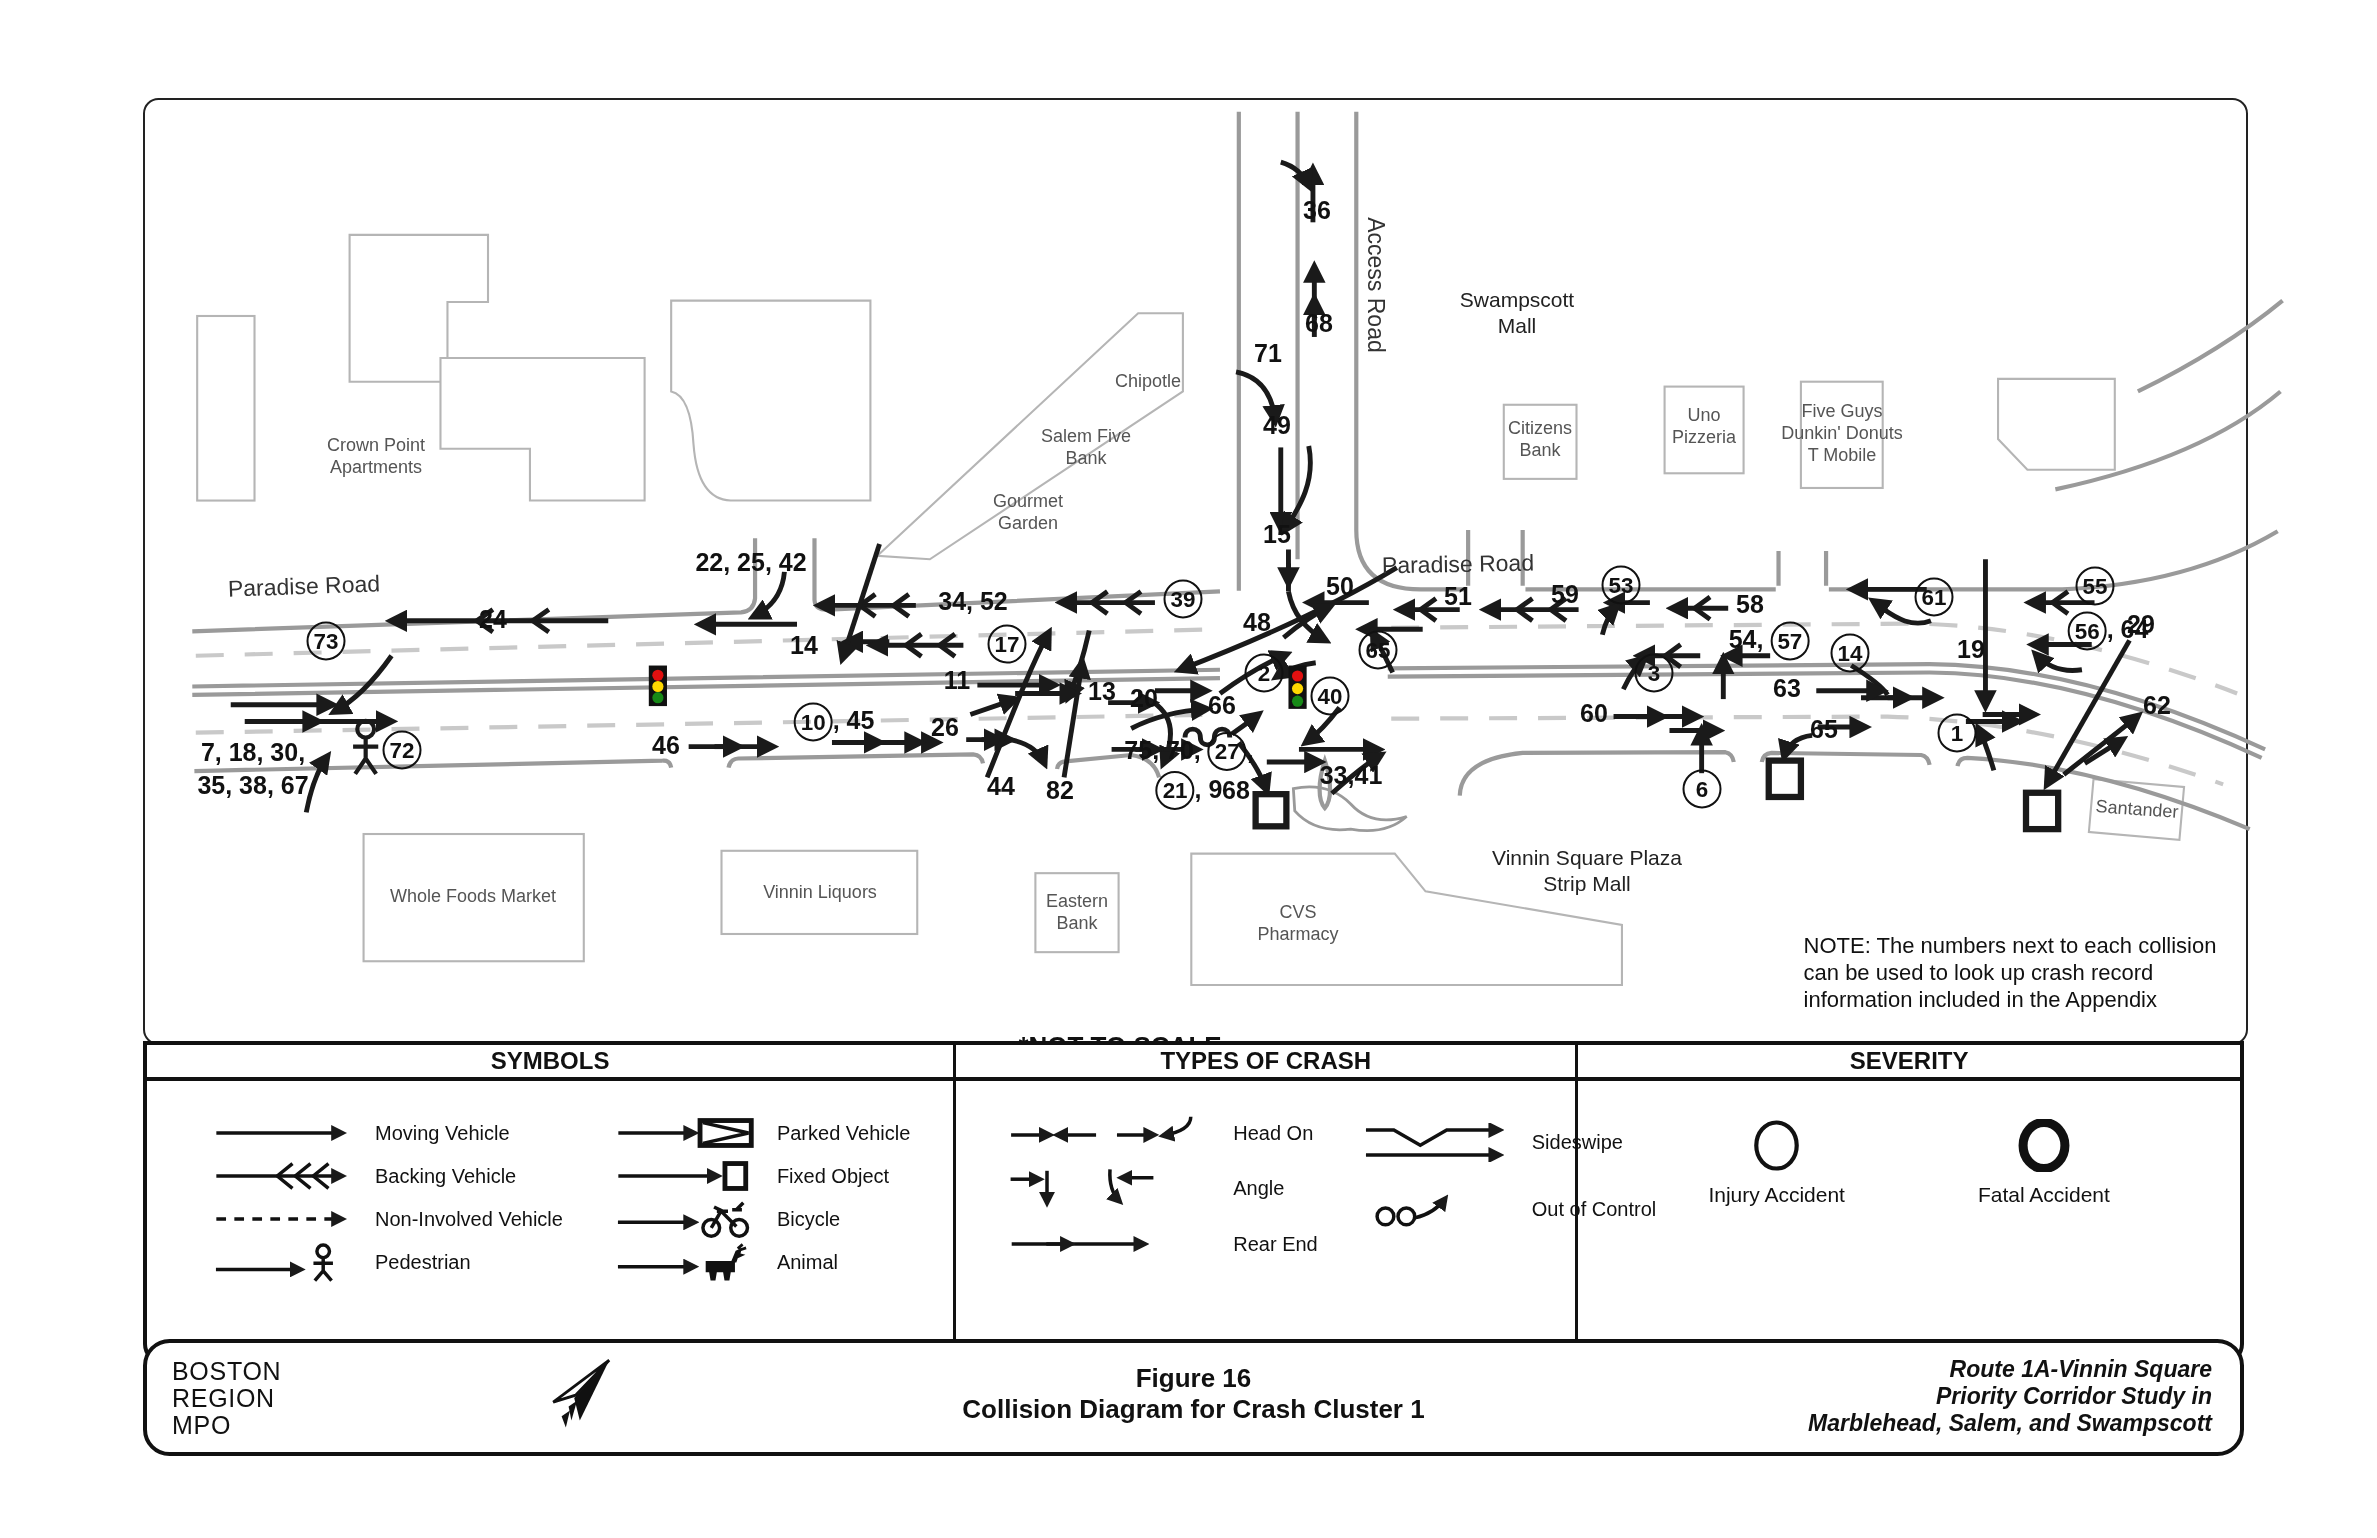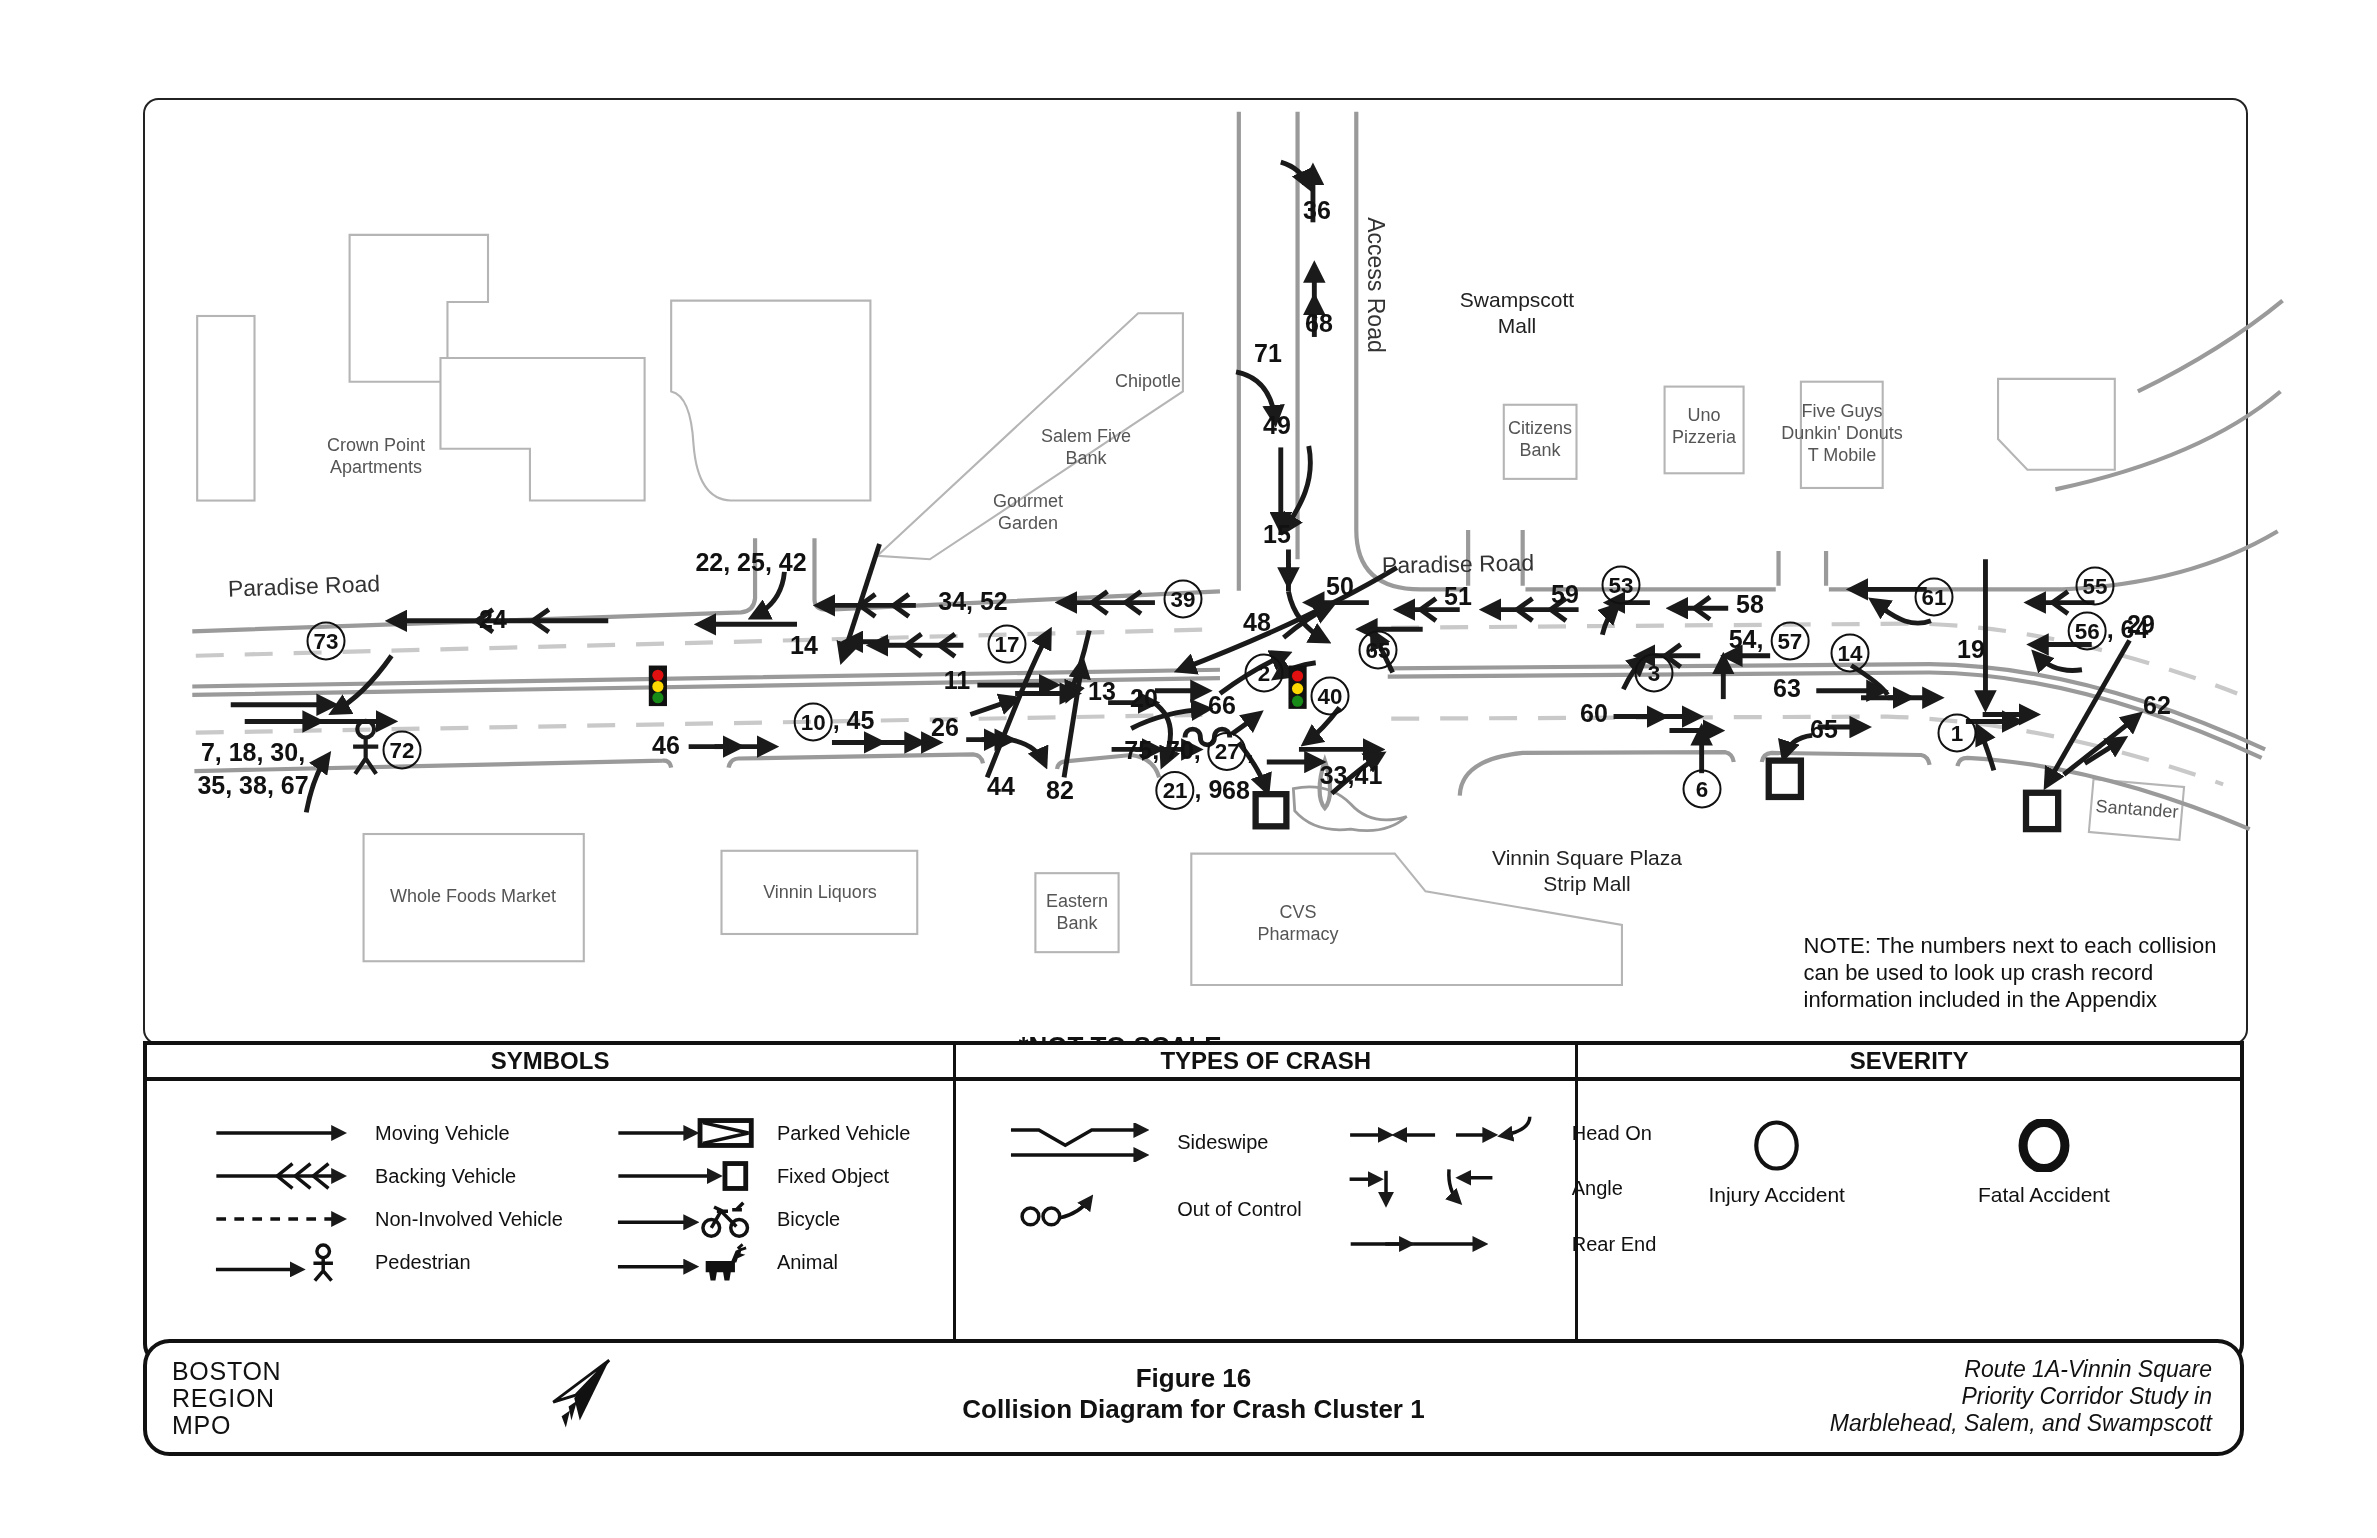--- a/index.html
+++ b/index.html
@@ -22,21 +22,21 @@
   .lcol{display:flex;flex-direction:column;gap:7px;}
   .lrow{display:flex;align-items:center;gap:18px;height:36px;}
   .lrow span{font-size:20px;white-space:nowrap;}
   .sev-wrap{display:flex;justify-content:center;gap:133px;padding-top:38px;}
   .sev-item{display:flex;flex-direction:column;align-items:center;gap:11.2px;}
   .sev-item span{font-size:21px;}
   .footer-panel{position:absolute;left:143px;top:1339px;width:2101px;height:117px;
                 border:4.2px solid #111;border-radius:26.6px;background:#fff;box-sizing:border-box;}
   .org{position:absolute;left:25px;top:15.4px;font-size:25px;line-height:27px;letter-spacing:0.7px;}
   .fig-title{position:absolute;left:0;right:0;top:19.6px;text-align:center;font-weight:bold;font-size:26px;line-height:31px;}
-  .credit{position:absolute;right:28px;top:12.6px;text-align:right;font-style:italic;font-size:23px;line-height:27px;}
+  .credit{position:absolute;right:28px;top:12.6px;text-align:right;font-style:italic;font-size:23px;line-height:27px;font-weight:bold;}
   .north-logo{position:absolute;left:402px;top:12.6px;}
   
   .map-svg{position:absolute;left:0;top:0;}
   .map-label{position:absolute;transform:translate(-50%,-50%);text-align:center;white-space:nowrap;
              font-size:18px;color:#555;line-height:1.22;}
   .map-label.place-lg{font-size:21px;color:#222;}
   .map-label.road{font-size:23px;color:#333;}
   .map-label.note{font-size:22px;color:#111;text-align:left;line-height:27px;}
   .map-label.scale{font-weight:bold;font-size:26px;color:#111;margin-top:32px;}
   .collision{position:absolute;transform:translate(-50%,-50%);font-weight:bold;font-size:25px;
@@ -441,41 +441,20 @@
               </div>
             </div>
           </div>
         </div>
       </div>
 
       <div class="legend-col c2">
         <div class="legend-head">TYPES OF CRASH</div>
         <div class="legend-body">
           <div class="lgrid" style="padding-left:49px;gap:42px;">
-            <div class="lcol" style="gap:31px;padding-top:9.8px;">
-              <div class="lrow">
-                <svg width="154" height="39" viewBox="0 0 220 56">
-                    <g stroke="#111" stroke-width="5" fill="none">
-                      <path d="M8,46 H200" marker-end="url(#ah)"></path>
-                      <path d="M8,10 L48,10 L86,32 L124,10 L200,10" marker-end="url(#ah)"></path>
-                    </g>
-                  </svg>
-                <span>Sideswipe</span>
-              </div>
-              <div class="lrow">
-                <svg width="154" height="39" viewBox="0 0 220 56">
-                    <g stroke="#111" stroke-width="5" fill="none">
-                      <circle cx="36" cy="38" r="12"></circle>
-                      <circle cx="66" cy="38" r="12"></circle>
-                      <path d="M78,40 Q106,34 122,12" marker-end="url(#ah)"></path>
-                    </g>
-                  </svg>
-                <span>Out of Control</span>
-              </div>
-            </div>
             <div class="lcol" style="gap:19.6px;">
               <div class="lrow">
                 <svg width="210" height="39" viewBox="0 0 300 56">
                     <g stroke="#111" stroke-width="5" fill="none">
                       <path d="M8,30 H64" marker-end="url(#ah)"></path>
                       <path d="M130,30 H74" marker-end="url(#ah)"></path>
                       <path d="M160,30 H214" marker-end="url(#ah)"></path>
                       <path d="M266,4 Q266,24 226,31" marker-end="url(#ah)"></path>
                     </g>
                   </svg>
@@ -493,20 +472,41 @@
                 <span>Angle</span>
               </div>
               <div class="lrow">
                 <svg width="210" height="36" viewBox="0 0 300 52">
                     <g stroke="#111" stroke-width="5" fill="none">
                       <path d="M8,26 H200" marker-end="url(#ah)"></path>
                       <path d="M58,26 H94" marker-end="url(#ah)"></path>
                     </g>
                   </svg>
                 <span>Rear End</span>
+              </div>
+            </div>
+            <div class="lcol" style="gap:31px;padding-top:9.8px;">
+              <div class="lrow">
+                <svg width="154" height="39" viewBox="0 0 220 56">
+                    <g stroke="#111" stroke-width="5" fill="none">
+                      <path d="M8,46 H200" marker-end="url(#ah)"></path>
+                      <path d="M8,10 L48,10 L86,32 L124,10 L200,10" marker-end="url(#ah)"></path>
+                    </g>
+                  </svg>
+                <span>Sideswipe</span>
+              </div>
+              <div class="lrow">
+                <svg width="154" height="39" viewBox="0 0 220 56">
+                    <g stroke="#111" stroke-width="5" fill="none">
+                      <circle cx="36" cy="38" r="12"></circle>
+                      <circle cx="66" cy="38" r="12"></circle>
+                      <path d="M78,40 Q106,34 122,12" marker-end="url(#ah)"></path>
+                    </g>
+                  </svg>
+                <span>Out of Control</span>
               </div>
             </div>
           </div>
         </div>
       </div>
 
       <div class="legend-col c3">
         <div class="legend-head">SEVERITY</div>
         <div class="legend-body">
           <div class="sev-wrap">

